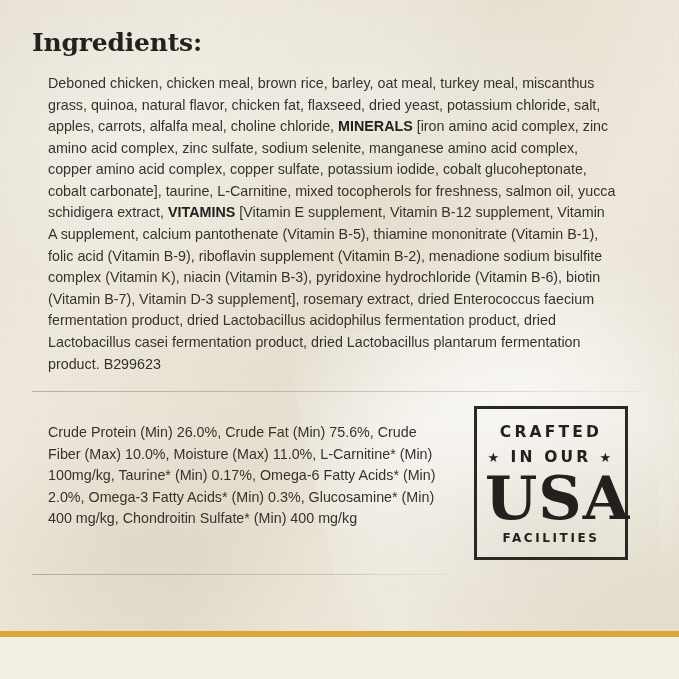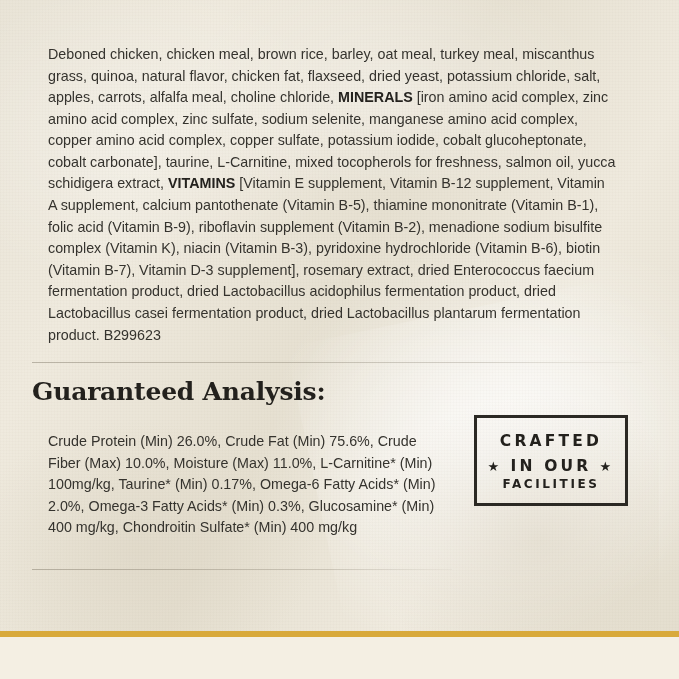--- a/index.html
+++ b/index.html
@@ -181,41 +181,42 @@
 
   <div class="fold f1"></div>
   <div class="fold f2"></div>
   <div class="fold f3"></div>
   <div class="fold f4"></div>
   <div class="noise"></div>
 
   <div class="content">
 
     <section class="block-ingredients">
+      <h2 class="section-heading">Ingredients:</h2>
       <p class="body-text">
         <span>Deboned chicken, chicken meal, brown rice, barley, oat meal, turkey meal, miscanthus grass, quinoa, natural flavor, chicken fat, flaxseed, dried yeast, potassium chloride, salt, apples, carrots, alfalfa meal, choline chloride, </span><span class="em">MINERALS</span><span> [iron amino acid complex, zinc amino acid complex, zinc sulfate, sodium selenite, manganese amino acid complex, copper amino acid complex, copper sulfate, potassium iodide, cobalt glucoheptonate, cobalt carbonate], taurine, L-Carnitine, mixed tocopherols for freshness, salmon oil, yucca schidigera extract, </span><span class="em">VITAMINS</span><span> [Vitamin E supplement, Vitamin B-12 supplement, Vitamin A supplement, calcium pantothenate (Vitamin B-5), thiamine mononitrate (Vitamin B-1), folic acid (Vitamin B-9), riboflavin supplement (Vitamin B-2), menadione sodium bisulfite complex (Vitamin K), niacin (Vitamin B-3), pyridoxine hydrochloride (Vitamin B-6), biotin (Vitamin B-7), Vitamin D-3 supplement], rosemary extract, dried Enterococcus faecium fermentation product, dried Lactobacillus acidophilus fermentation product, dried Lactobacillus casei fermentation product, dried Lactobacillus plantarum fermentation product.  B299623</span>
       </p>
     </section>
 
     <div class="rule"></div>
 
     <section>
-      <h2 class="section-heading">Guaranteed Analysis:</h2>
       <div class="ga-row">
         <div class="ga-text">
           <p class="body-text">Crude Protein (Min) 26.0%, Crude Fat (Min) 75.6%, Crude Fiber (Max) 10.0%, Moisture (Max) 11.0%, L-Carnitine* (Min) 100mg/kg, Taurine* (Min) 0.17%, Omega-6 Fatty Acids* (Min) 2.0%, Omega-3 Fatty Acids* (Min) 0.3%, Glucosamine* (Min) 400 mg/kg, Chondroitin Sulfate* (Min) 400 mg/kg</p>
         </div>
 
         <div class="usa-badge">
           <div class="usa-line1">CRAFTED</div>
           <div class="usa-line2">
             <span class="star">★</span>
             <span>IN OUR</span>
             <span class="star">★</span>
           </div>
+          <div class="usa-big">USA</div>
           <div class="usa-line4">FACILITIES</div>
         </div>
       </div>
     </section>
 
     <div class="rule short"></div>
 
 
   </div>
 

